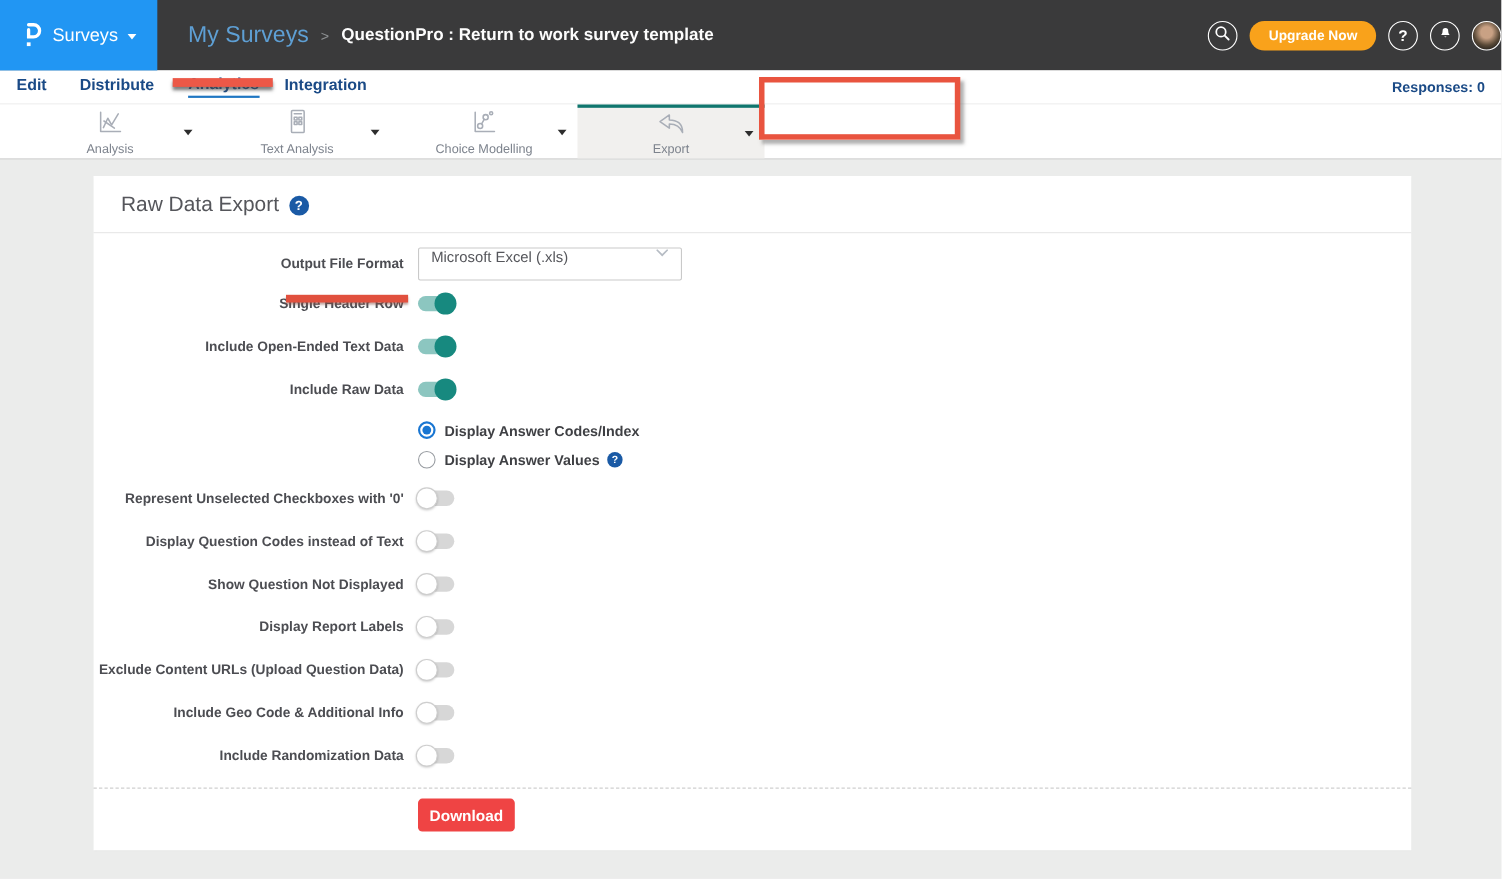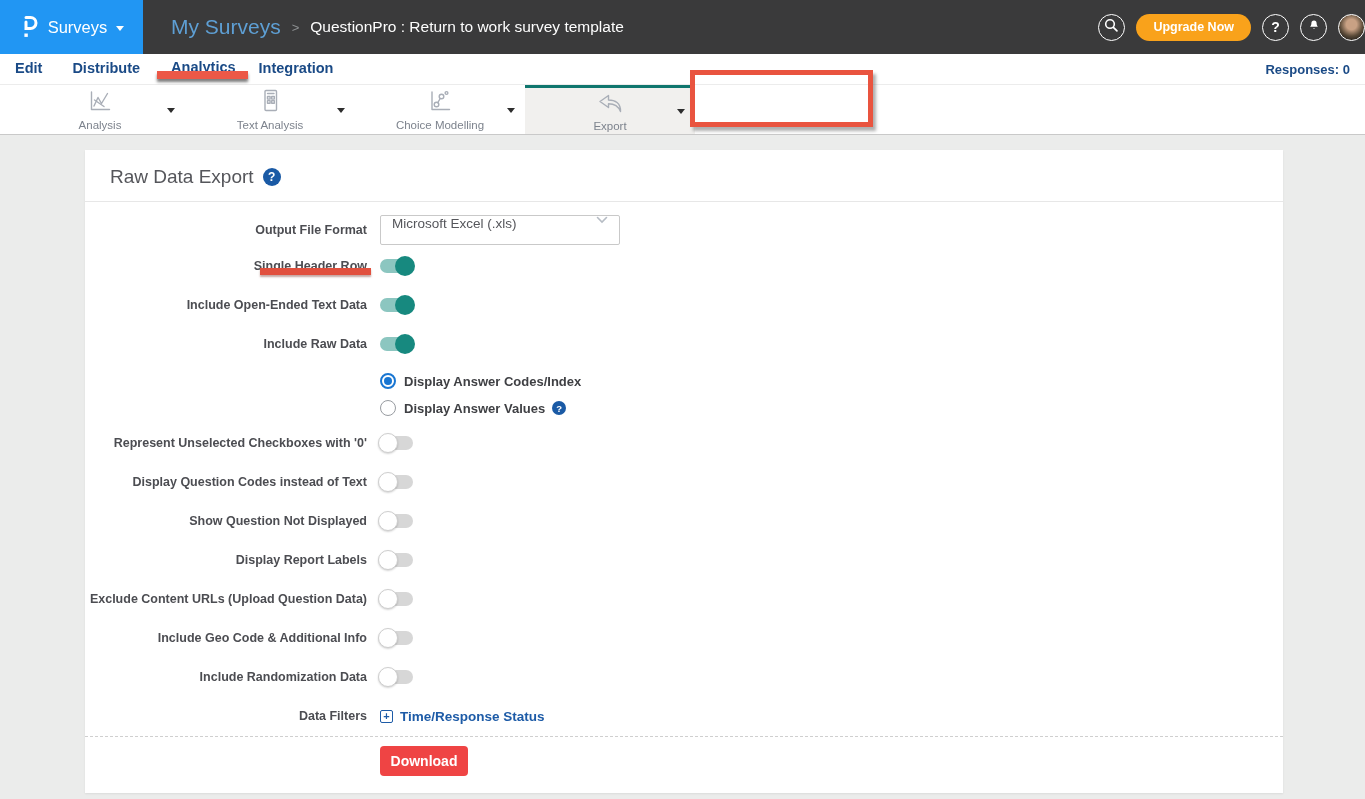--- a/index.html
+++ b/index.html
@@ -3,30 +3,30 @@
 <meta charset="utf-8">
 <style>
   * { box-sizing: border-box; margin: 0; padding: 0; }
   html,body { width:1365px; height:799px; overflow:hidden; }
   body {
     font-family: "Liberation Sans", sans-serif;
     background:#ebeceb;
     position:relative;
   }
   
-  .topbar { height:54px; background:#3a3a3b; display:flex; align-items:center;justify-content:flex-end; }
+  .topbar { height:64px; background:#3a3a3b; display:flex; align-items:center;justify-content:flex-end; }
   .logo-block { width:143px; height:100%; background:#2196f3; display:flex; align-items:center; justify-content:center; gap:9px; cursor:pointer; }
   .logo-glyph { position:relative; width:20px; height:26px; }
   .logo-glyph svg { display:block; }
   .product-label { color:#fff; font-size:16.5px; }
   .caret-white { width:0; height:0; border-left:4.5px solid transparent; border-right:4.5px solid transparent; border-top:5px solid #fff; margin-top:2px; }
   .crumbs { display:flex; align-items:center; margin-left:28px; gap:11px; }
   .crumb-link { color:#5e9fd4; font-size:21px; cursor:pointer; }
   .crumb-sep { color:#8e9193; font-size:13px; }
-  .page-title { color:#fdfdfd; font-size:15.5px; }
+  .page-title { color:#fdfdfd; font-size:15.5px;font-weight:bold; }
   .topbar-right { margin-left:auto; display:flex; align-items:center; gap:11px; }
   .circle-btn { width:27px; height:27px; border:1.6px solid #fff; border-radius:50%; display:flex; align-items:center; justify-content:center; color:#fff; font-weight:bold; font-size:14px; cursor:pointer; flex:0 0 auto; }
   .upgrade-btn { background:#f9a21b; color:#fff; border:none; border-radius:14px; height:27px; padding:0 17px; font-family:"Liberation Sans",sans-serif; font-size:12.5px; font-weight:bold; cursor:pointer; }
   .avatar { width:27px; height:27px; border-radius:50%; border:1.5px solid #fff; background:radial-gradient(circle at 50% 38%, #c9a184 26%, #5a4a38 58%, #2b2620 80%); cursor:pointer; }
   
   .navrow { height:31px; background:#fff; display:flex; align-items:center; padding:0 15px; border-bottom:1px solid #ececec; }
   .tab { color:#1a4a86; font-size:14.5px; font-weight:bold; cursor:pointer; padding-bottom:2px; }
   .tab:nth-child(2) { margin-left:30px; }
   .tab:nth-child(3) { margin-left:31px; }
   .tab:nth-child(4) { margin-left:23px; }
@@ -310,29 +310,20 @@
 
     <div class="frow row-toggle">
       <div class="flabel">Include Randomization Data</div>
       <div class="fctrl">
         <span class="toggle off">
             <span class="knob"></span>
           </span>
       </div>
     </div>
 
-    <div class="frow row-filters">
-      <div class="flabel">Data Filters</div>
-      <div class="fctrl">
-        <span class="filters-link">
-          <span class="plus-square">+</span>
-          <span>Time/Response Status</span>
-        </span>
-      </div>
-    </div>
 
     <div class="dashed-sep"></div>
 
     <div class="download-row">
       <button class="download-btn">Download</button>
     </div>
 
   </div>
 </div>
 

